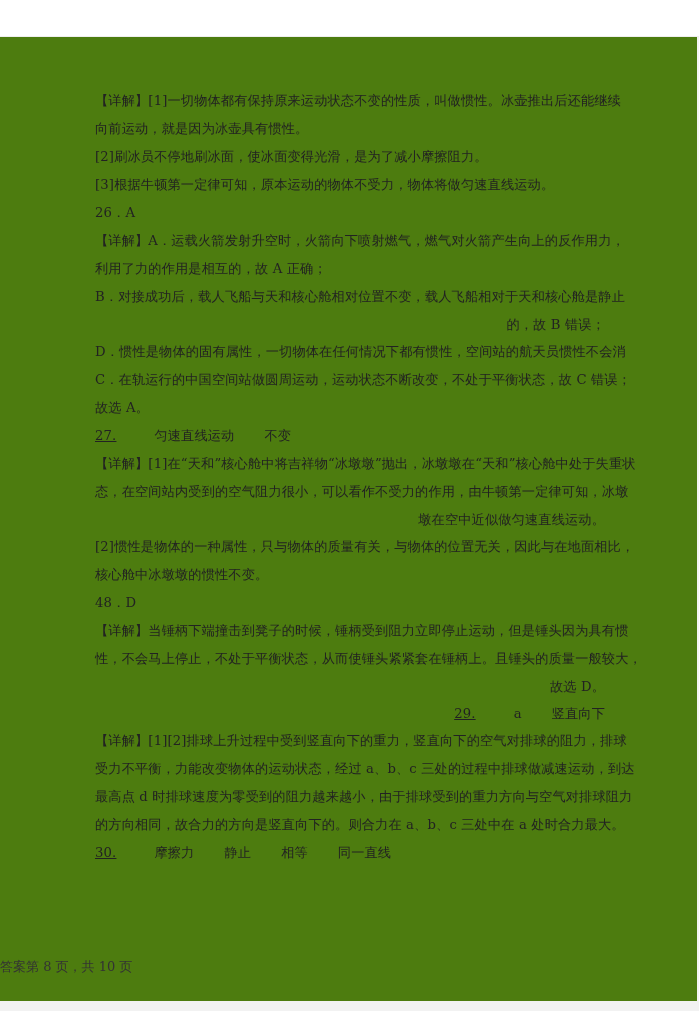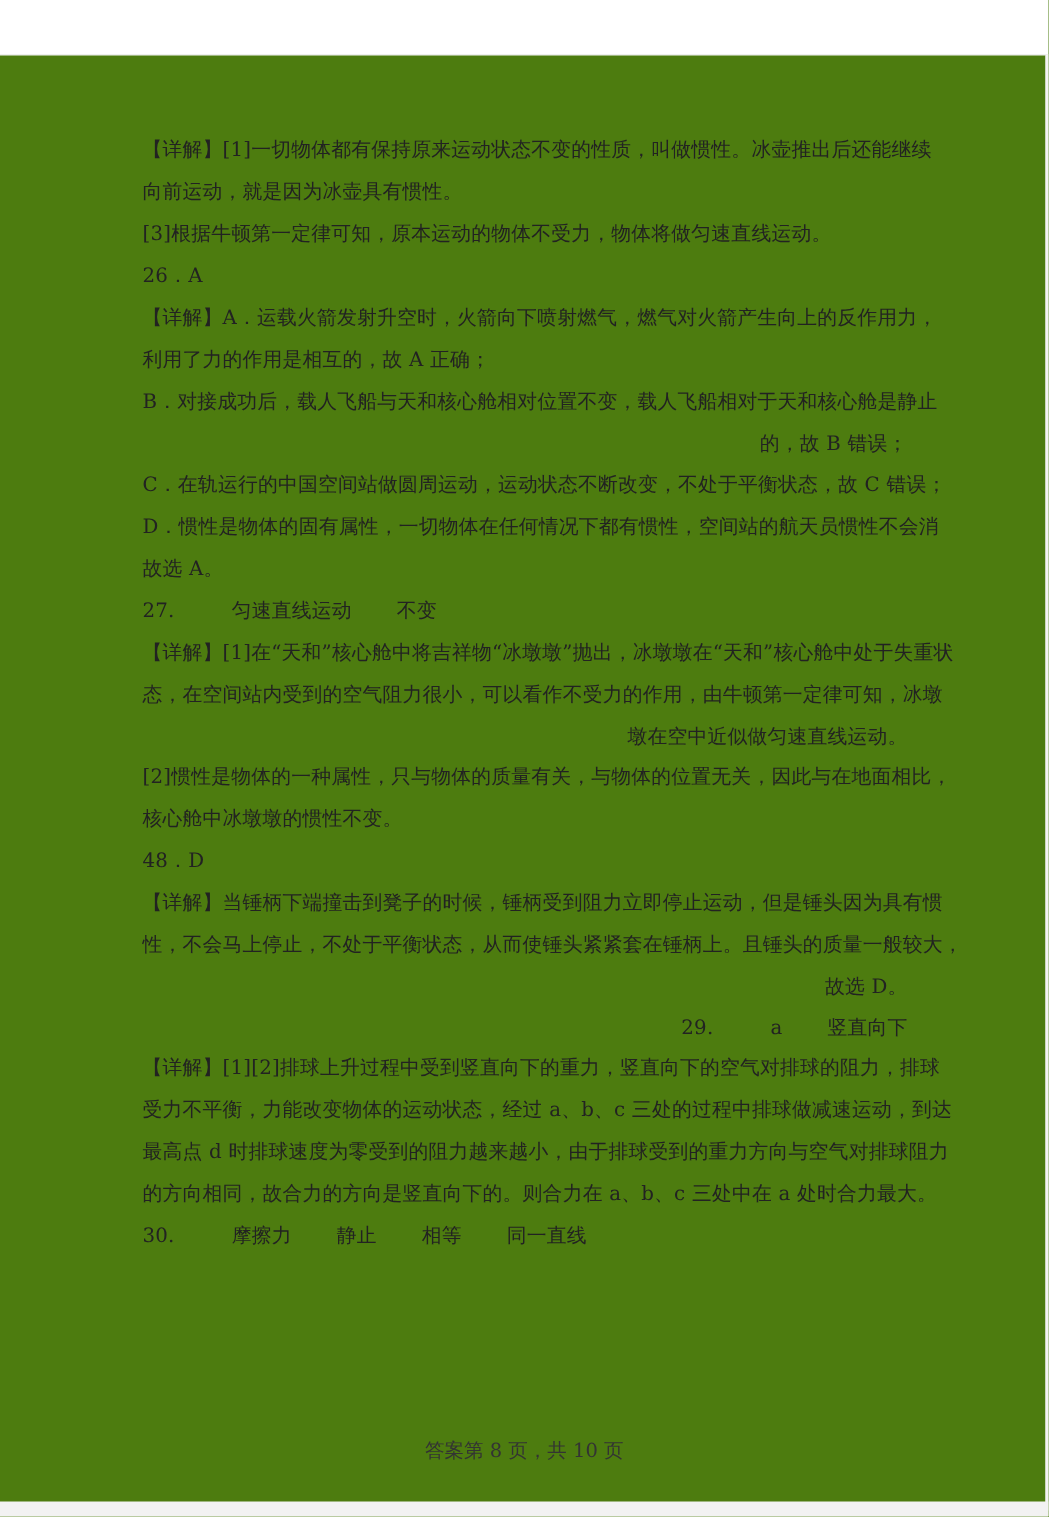--- a/index.html
+++ b/index.html
@@ -26,48 +26,49 @@
     position: absolute; left: 95px; top: 50px; width: 510px;
   }
   .line {
     font-size: 13.2px;
     line-height: 28px;
     height: 28px;
     white-space: nowrap;
     letter-spacing: 0.15px;
   }
   .line.tight { line-height: 27px; height: 27px; text-align: right; }
-  .q-num { display: inline-block; }
+  .q-num { display: inline-block; text-decoration: underline; }
   .ans-gap { display: inline-block; width: 30px; }
   .ans-gap-lg { display: inline-block; width: 38px; }
   .footer {
     position: absolute; left: 0; width: 699px; top: 958px;
-    text-align: center; font-size: 13px; color: #333;
+    text-align: left; font-size: 13px; color: #333;
   }
   .bottom-band {
     position: absolute; left: 0; top: 1001px; width: 699px; height: 10px;
     background: #f2f2f2;
   }
 </style>
 </head>
 <body>
 
 <div class="top-sep"></div>
 <div class="page">
   <div class="content">
     <div class="line">【详解】[1]一切物体都有保持原来运动状态不变的性质，叫做惯性。冰壶推出后还能继续</div>
     <div class="line">向前运动，就是因为冰壶具有惯性。</div>
+    <div class="line">[2]刷冰员不停地刷冰面，使冰面变得光滑，是为了减小摩擦阻力。</div>
     <div class="line">[3]根据牛顿第一定律可知，原本运动的物体不受力，物体将做匀速直线运动。</div>
     <div class="line">26．A</div>
     <div class="line">【详解】A．运载火箭发射升空时，火箭向下喷射燃气，燃气对火箭产生向上的反作用力，</div>
     <div class="line">利用了力的作用是相互的，故 A 正确；</div>
     <div class="line">B．对接成功后，载人飞船与天和核心舱相对位置不变，载人飞船相对于天和核心舱是静止</div>
     <div class="line tight">的，故 B 错误；</div>
+    <div class="line">D．惯性是物体的固有属性，一切物体在任何情况下都有惯性，空间站的航天员惯性不会消</div>
     <div class="line">C．在轨运行的中国空间站做圆周运动，运动状态不断改变，不处于平衡状态，故 C 错误；</div>
-    <div class="line">D．惯性是物体的固有属性，一切物体在任何情况下都有惯性，空间站的航天员惯性不会消</div>
     <div class="line">故选 A。</div>
 
     <div class="line">
       <span class="q-num">27.</span><span class="ans-gap-lg"></span><span>匀速直线运动</span><span class="ans-gap"></span><span>不变</span>
     </div>
     <div class="line">【详解】[1]在“天和”核心舱中将吉祥物“冰墩墩”抛出，冰墩墩在“天和”核心舱中处于失重状</div>
     <div class="line">态，在空间站内受到的空气阻力很小，可以看作不受力的作用，由牛顿第一定律可知，冰墩</div>
     <div class="line tight">墩在空中近似做匀速直线运动。</div>
     <div class="line">[2]惯性是物体的一种属性，只与物体的质量有关，与物体的位置无关，因此与在地面相比，</div>
     <div class="line">核心舱中冰墩墩的惯性不变。</div>

